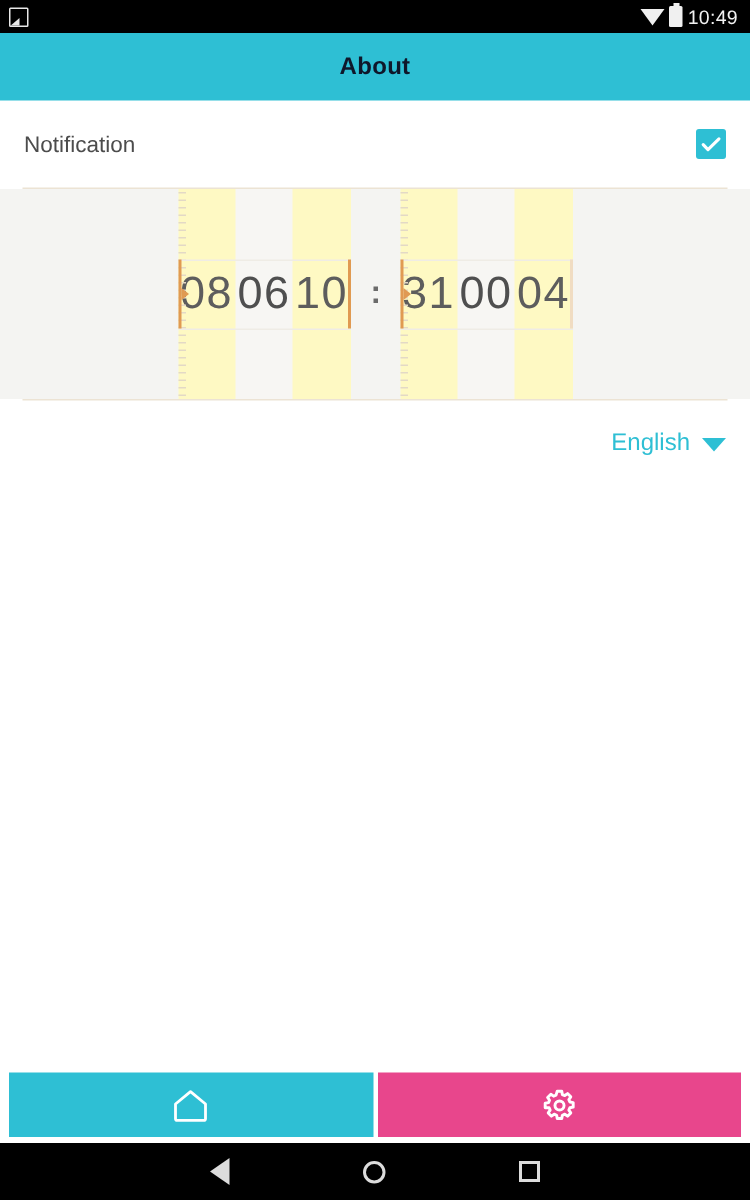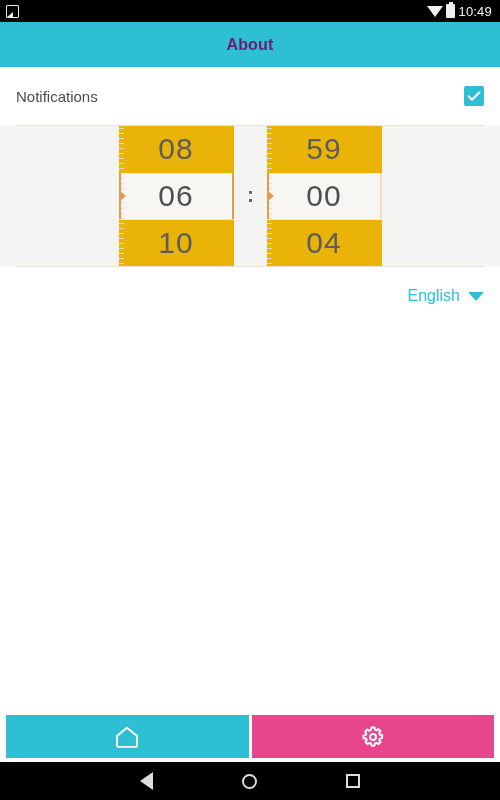--- a/index.html
+++ b/index.html
@@ -53,21 +53,21 @@
     display: flex; align-items: center; padding-left: 16px; gap: 10px;
   }
   .tab-settings-label {
     color: #ffffff; font-size: 16px; font-weight: bold; letter-spacing: .2px;
   }
   .tab-about {
     flex: 1; background: #2ebfd4;
     display: flex; align-items: center; justify-content: center;
   }
   .tab-about-label {
-    color: #701a75; font-size: 16px; font-weight: bold; letter-spacing: .2px;
+    color: #0f172a; font-size: 16px; font-weight: bold; letter-spacing: .2px;
   }
   .gear-sm { width: 19px; height: 19px; display: block; }
 
   
   .content { position: absolute; top: 67px; left: 0; width: 500px; }
 
   .row {
     height: 58px; display: flex; align-items: center;
     padding: 0 16px;
   }
@@ -88,22 +88,22 @@
 
   
   .picker-band {
     width: 500px; height: 140px; background: #f4f4f2;
     position: relative; display: flex; align-items: center; justify-content: center;
   }
   .picker-wrap { display: flex; align-items: stretch; height: 140px; }
 
   .col {
     position: relative; width: 115px; height: 140px;
-    background: #eab308;
-    display: flex; flex-direction: column;
+    background: #fef9c3;
+    display: flex; flex-direction: row;
   }
   .cell {
     flex: 1; display: flex; align-items: center; justify-content: center;
     font-size: 30px; color: #5d5d5d; letter-spacing: 1px;
   }
   .cell.sel { background: #f7f6f3; color: #4f4f4f; }
   .cell-line-top, .cell-line-bot {
     position: absolute; left: 0; right: 0; height: 1px; background: #efece5;
   }
   .cell-line-top { top: 46.66px; }
@@ -201,21 +201,21 @@
 
   <div class="tabbar">
     <div class="tab-about">
       <span class="tab-about-label">About</span>
     </div>
   </div>
 
   <div class="content">
 
     <div class="row">
-      <span class="row-label">Notifications</span>
+      <span class="row-label">Notification</span>
       <span class="checkbox">
         <svg width="16" height="16" viewBox="0 0 16 16">
           <path fill="none" stroke="#ffffff" stroke-width="2.1" stroke-linecap="round" stroke-linejoin="round" d="M2.8 8.4l3.2 3.3L13.3 4.6"></path>
         </svg>
       </span>
     </div>
 
     <div class="divider"></div>
 
 
@@ -293,21 +293,21 @@
               <i></i>
             <i></i>
               <i></i>
               <i></i>
               <i></i>
               <i></i>
               <i></i>
               <i></i>
               <i></i>
           </div>
-          <div class="cell">59</div>
+          <div class="cell">31</div>
           <div class="cell sel">00</div>
           <div class="cell">04</div>
           <span class="cell-line-top"></span>
           <span class="cell-line-bot"></span>
           <span class="sel-bar left">
             <span class="sel-arrow left"></span>
           </span>
           <span class="sel-bar right faded"></span>
         </div>
 

